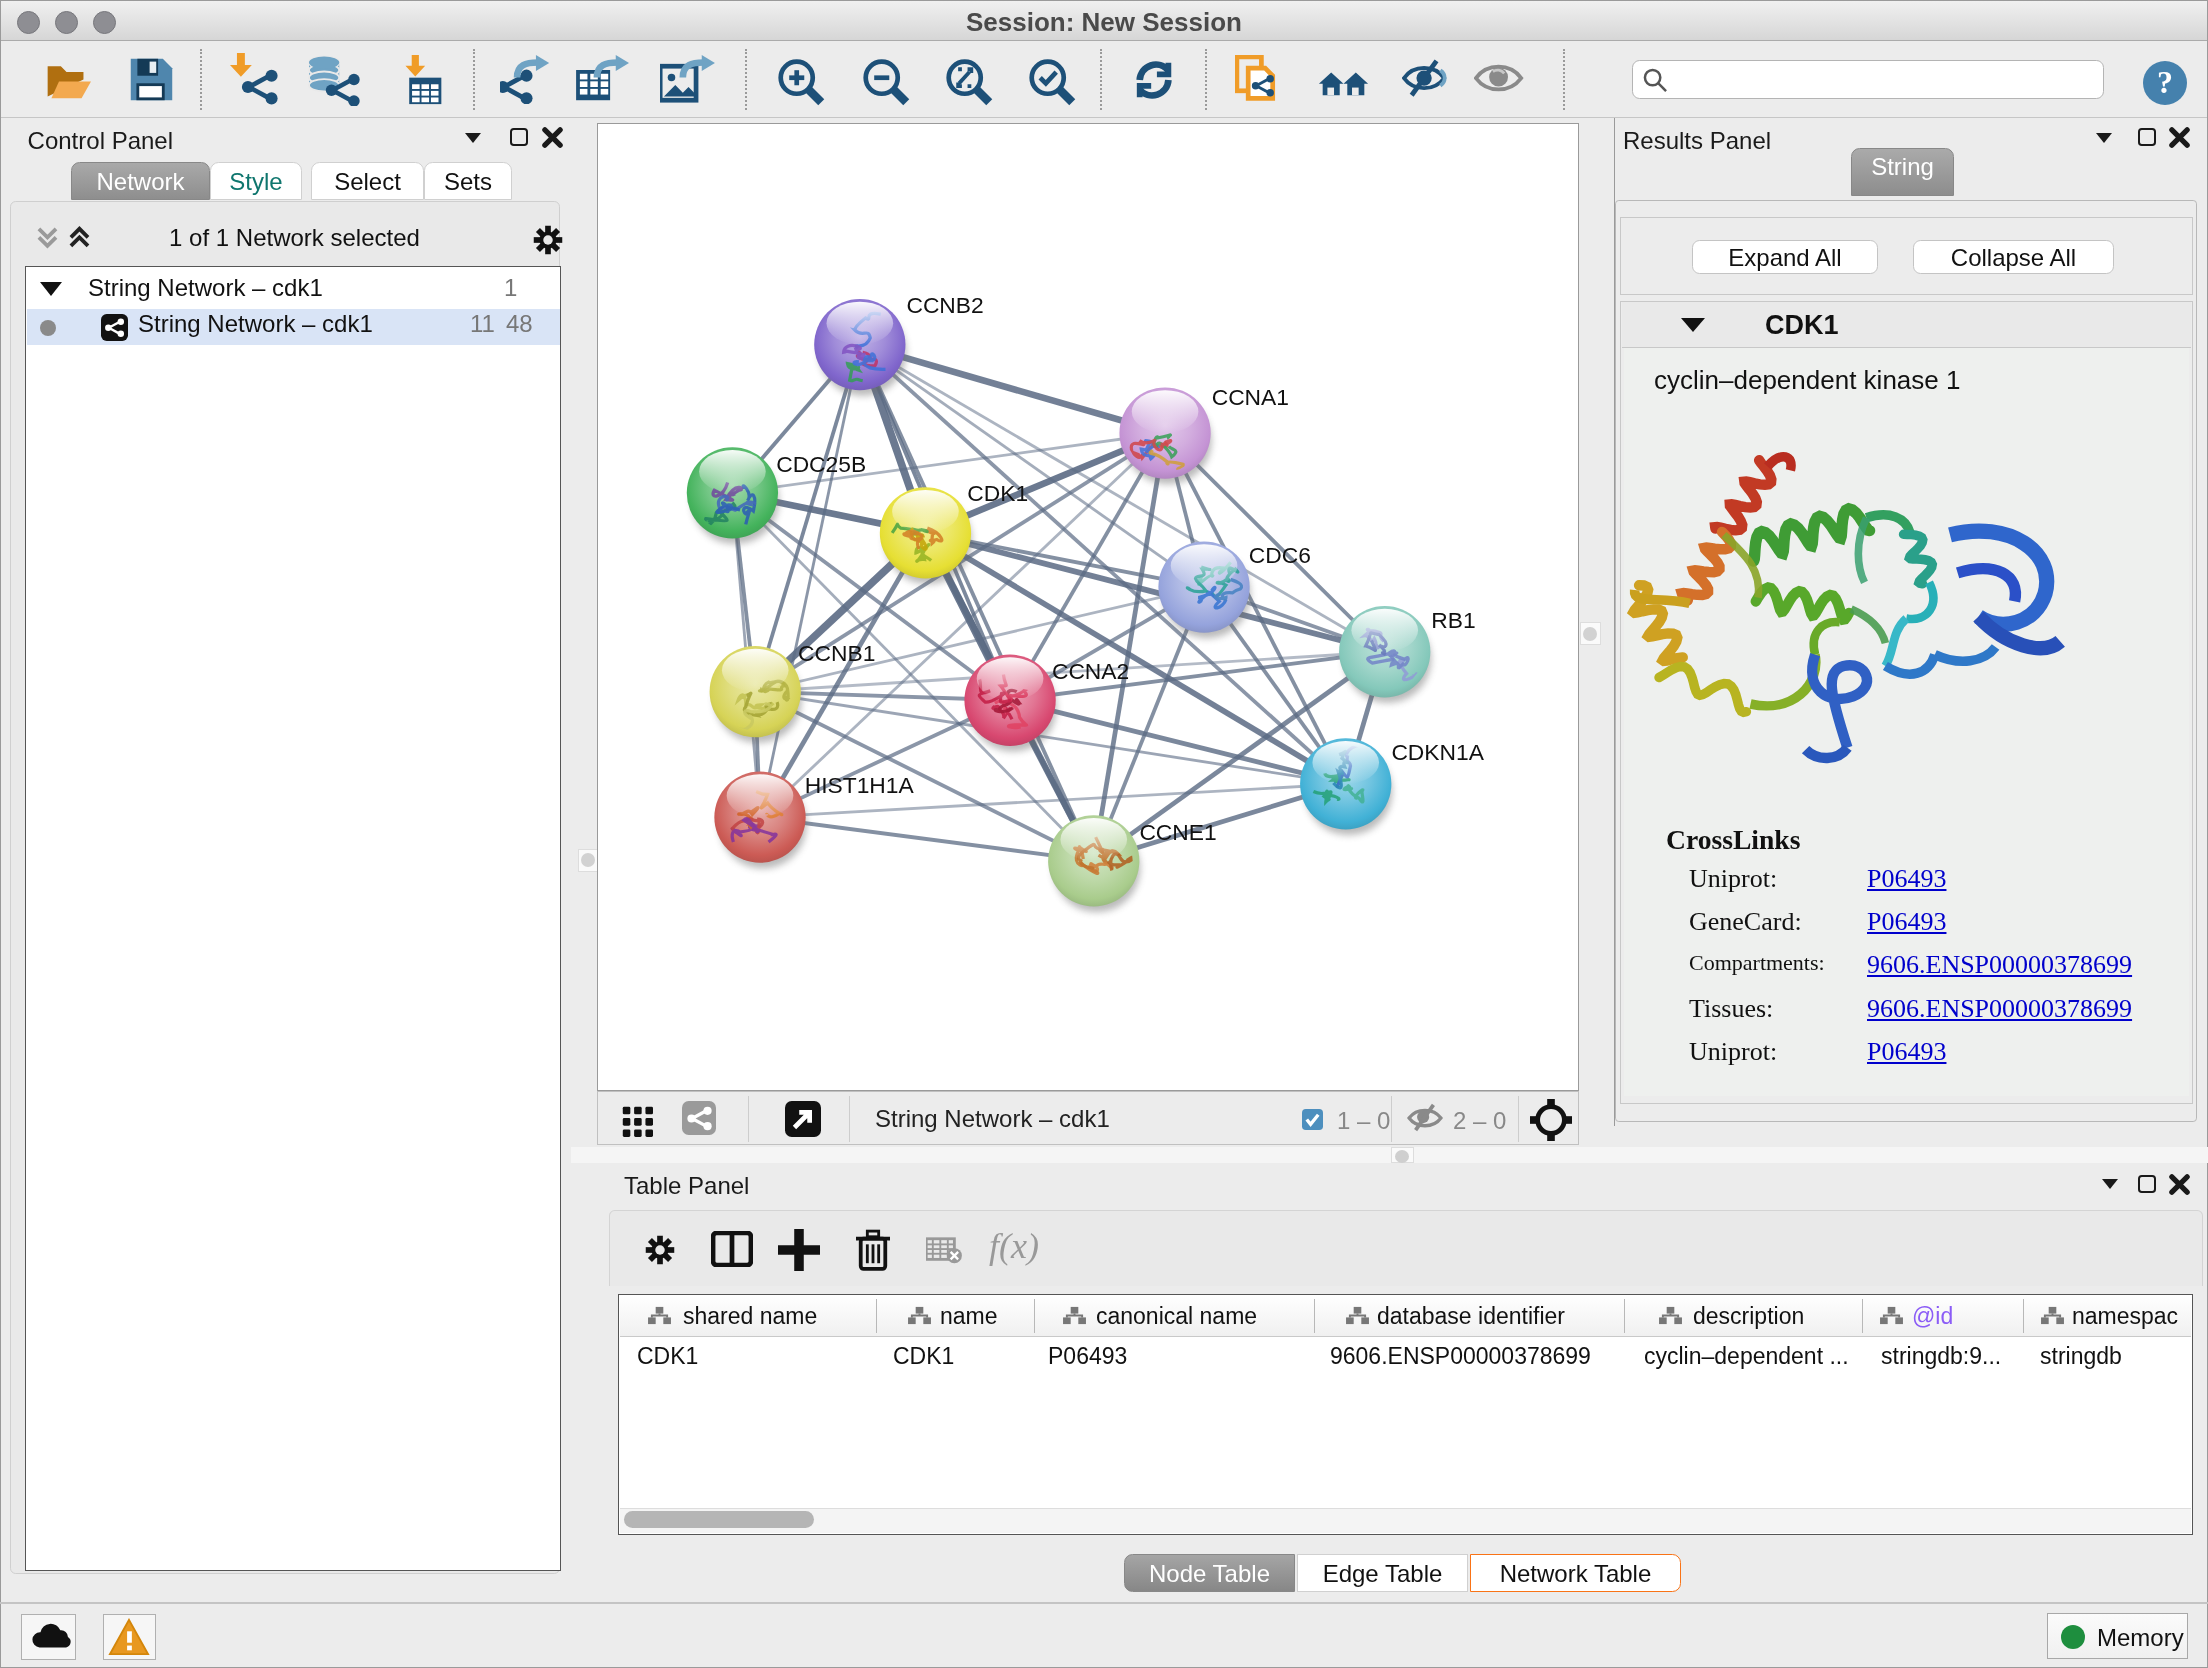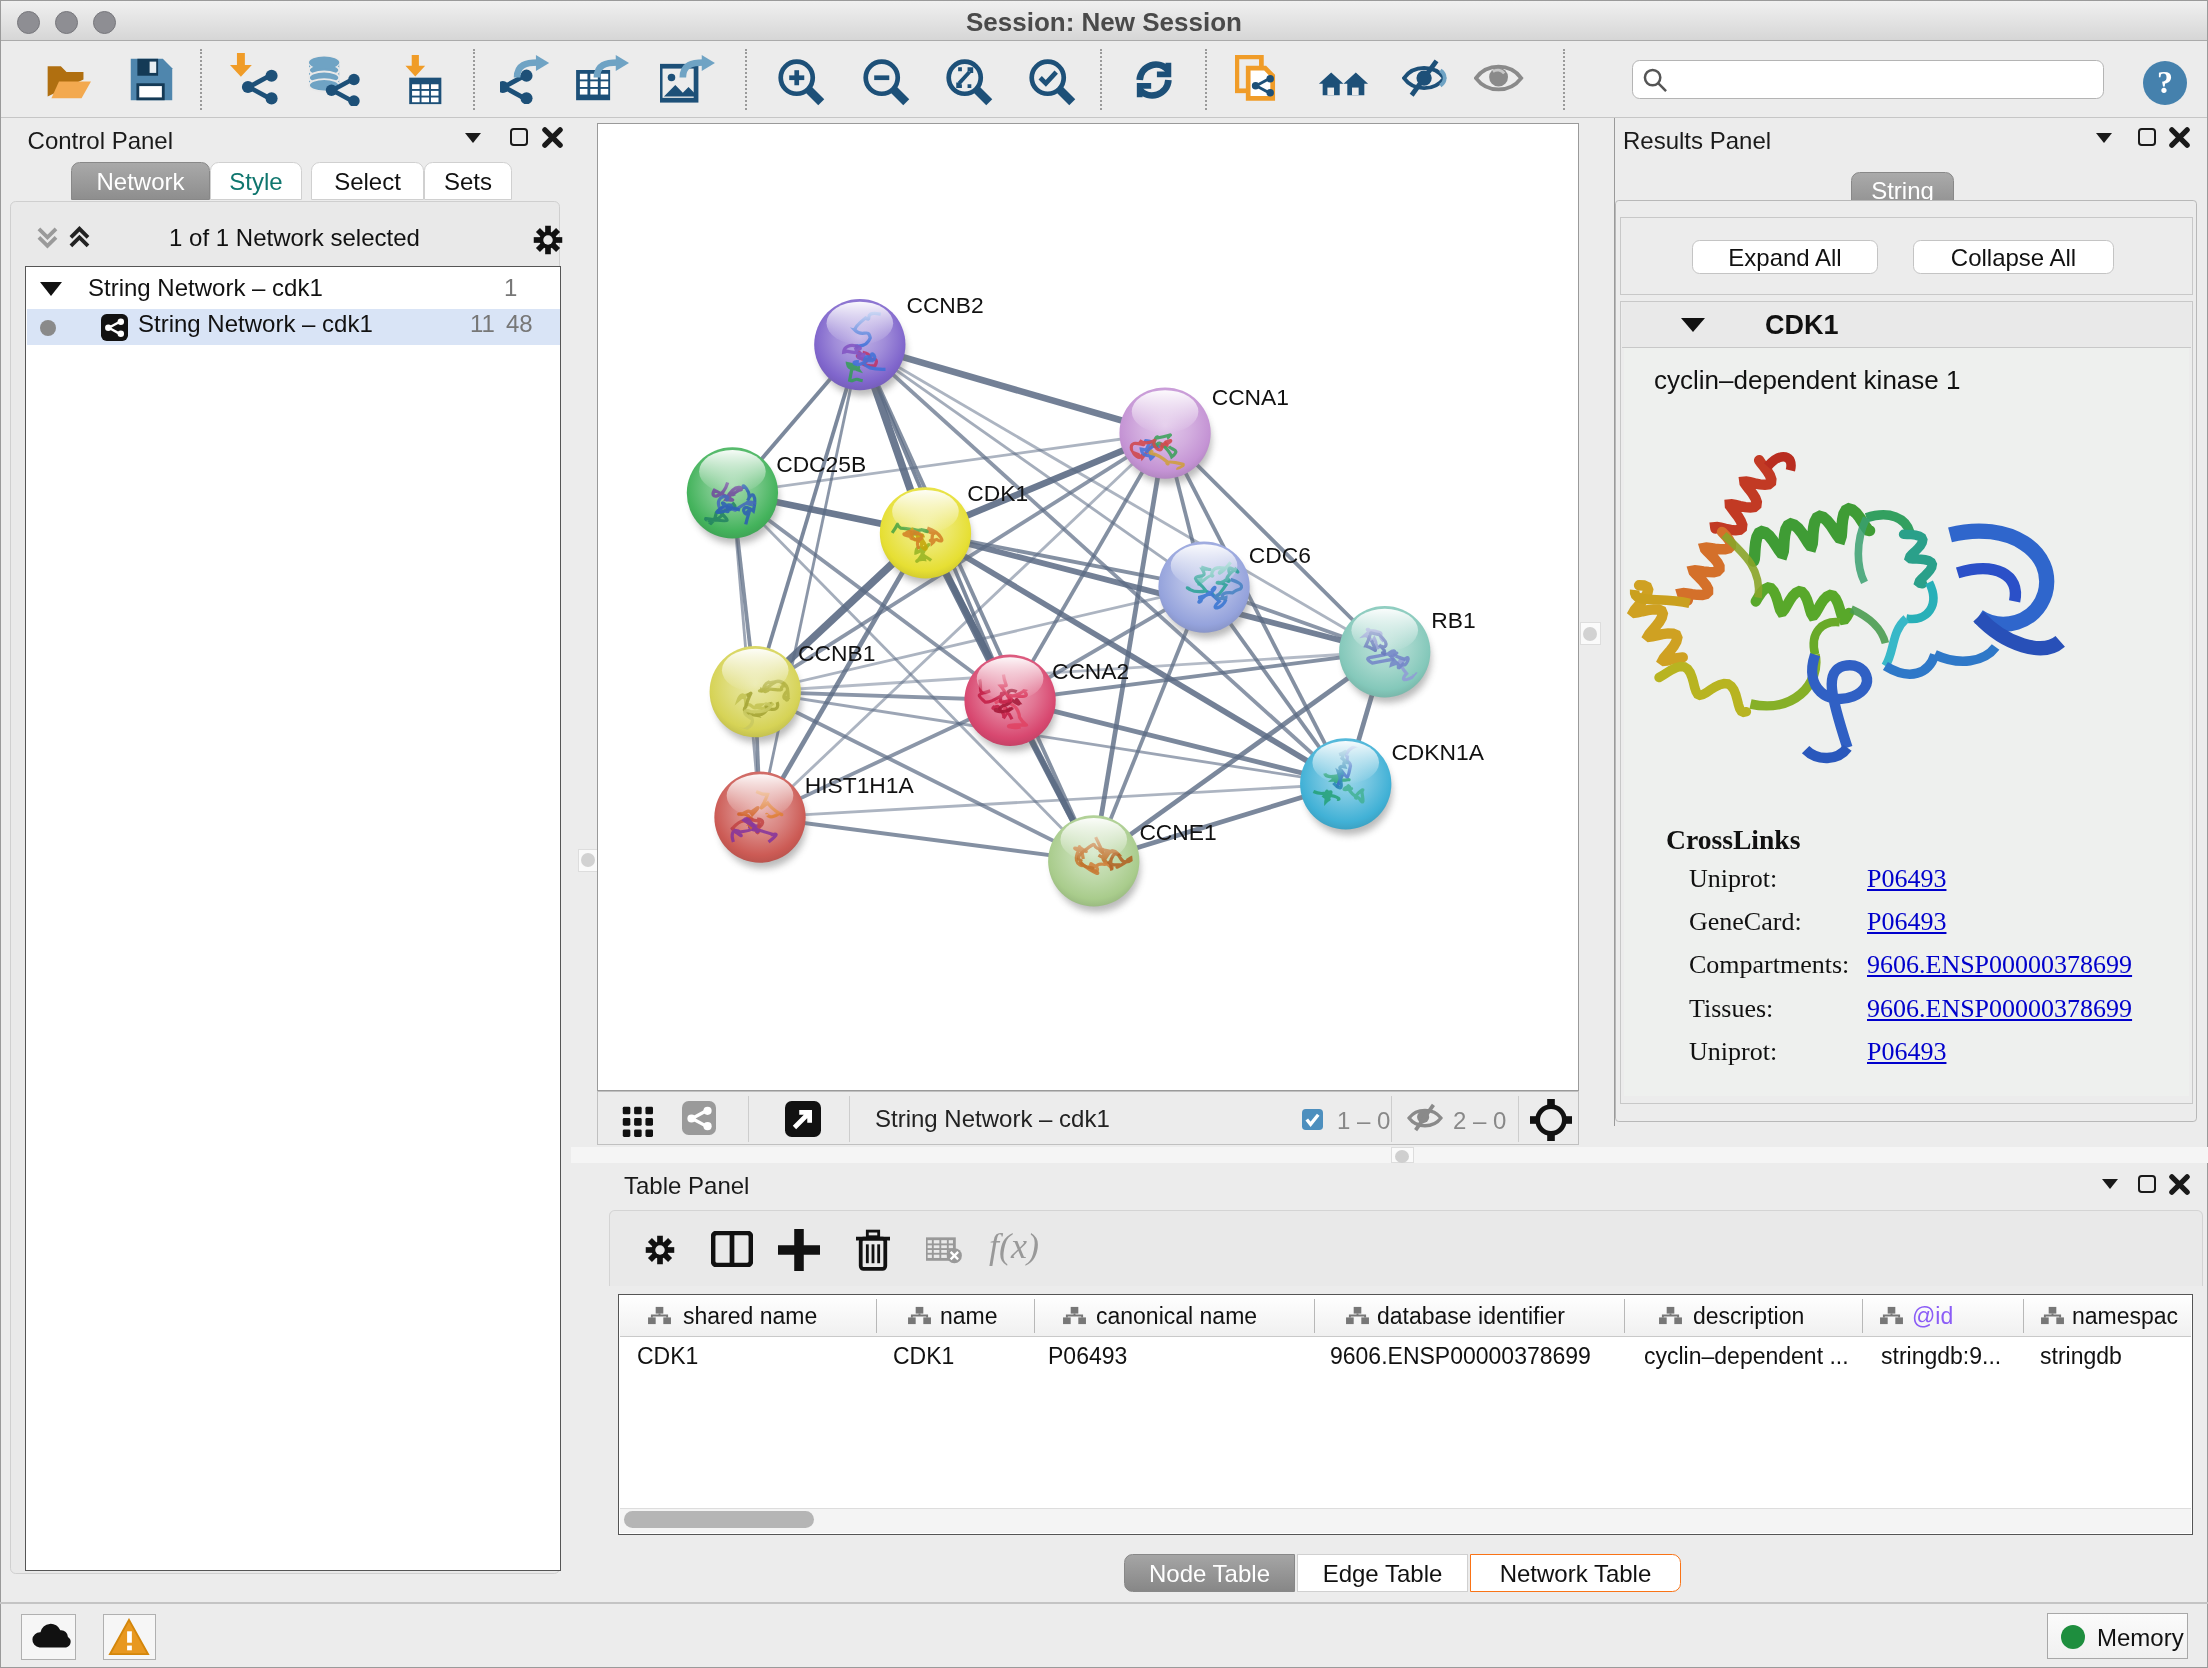--- a/index.html
+++ b/index.html
@@ -575,21 +575,21 @@
       <rect x="34" y="18" width="10" height="8" fill="#111"></rect>
     </svg></div>
 
 <div style="position:absolute;left:1614px;top:118px;width:589px;height:1008px;background:#ececec;border-left:1.9px solid #9a9a9a"></div>
 <div style="position:absolute;left:1623px;top:127px;font-size:24px;color:#1a1a1a">Results Panel</div>
 <div style="position:absolute;left:2096px;top:133px;width:0;height:0;border-left:8.6px solid transparent;border-right:8.6px solid transparent;border-top:10.5px solid #1a1a1a"></div>
 <div style="position:absolute;left:2138px;top:128px;width:18px;height:18px;border:2.9px solid #1a1a1a;border-radius:3.8px"></div>
 <svg width="21" height="21" viewBox="0 0 22 22" style="position:absolute;left:2169px;top:127px">
     <path d="M3 3 L19 19 M19 3 L3 19" stroke="#1a1a1a" stroke-width="5.5" stroke-linecap="round"></path>
   </svg>
-<div style="position:absolute;left:1851px;top:172px;width:103px;height:40px;background:linear-gradient(#aaaaaa,#8d8d8d);border:1px solid #888;border-radius:8.6px 8.6px 0 0;color:#fff;text-align:center;line-height:36px;font-size:24px">String</div>
+<div style="position:absolute;left:1851px;top:148px;width:103px;height:48px;background:linear-gradient(#aaaaaa,#8d8d8d);border:1px solid #888;border-radius:8.6px 8.6px 0 0;color:#fff;text-align:center;line-height:36px;font-size:24px">String</div>
 <div style="position:absolute;left:1615px;top:200px;width:582px;height:922px;background:#ececec;border:1px solid #b8b8b8;border-radius:3.8px"></div>
 <div style="position:absolute;left:1620px;top:217px;width:573px;height:78px;border:1px solid #c8c8c8"></div>
 <div style="position:absolute;left:1692px;top:240px;width:186px;height:34px;background:#fff;border:1px solid #c4c4c4;border-radius:7.6px;text-align:center;line-height:34px;font-size:24px;color:#111">Expand All</div>
 <div style="position:absolute;left:1913px;top:240px;width:201px;height:34px;background:#fff;border:1px solid #c4c4c4;border-radius:7.6px;text-align:center;line-height:34px;font-size:24px;color:#111">Collapse All</div>
 <div style="position:absolute;left:1620px;top:301px;width:573px;height:803px;border:1px solid #c8c8c8"></div>
 <div style="position:absolute;left:1622px;top:302px;width:569px;height:46px;background:#e9e9e9;border-bottom:1px solid #c8c8c8"></div>
 <div style="position:absolute;left:1681px;top:318px;width:0;height:0;border-left:12.4px solid transparent;border-right:12.4px solid transparent;border-top:14.3px solid #111"></div>
 <div style="position:absolute;left:1765px;top:310px;font-size:27px;font-weight:bold;color:#111">CDK1</div>
 <div style="position:absolute;left:1624px;top:348px;width:565px;height:748px;background:#eef0ee"></div>
 <div style="position:absolute;left:1654px;top:365px;font-size:26px;color:#111">cyclin–dependent kinase 1</div>
@@ -617,21 +617,21 @@
     <path d="M302 240 C 328 256 348 248 354 228" stroke="#2e78c8" stroke-width="10" fill="none"></path>
     <path d="M132 102 C 156 124 172 140 168 168" stroke="#8aa428" stroke-width="8" fill="none" opacity="0.9"></path>
     <path d="M266 180 C 284 188 298 200 302 216" stroke="#4a9c50" stroke-width="8" fill="none" opacity="0.9"></path>
     <path d="M282 84 C 270 110 272 136 280 152" stroke="#3aa070" stroke-width="8" fill="none" opacity="0.85"></path>
   </svg>
 <div style="position:absolute;left:1666px;top:824px;font-size:27.6px;font-weight:bold;color:#111;font-family:'Liberation Serif',serif">CrossLinks</div>
 <div style="position:absolute;left:1689px;top:864px;font-size:26px;color:#111;font-family:'Liberation Serif',serif">Uniprot:</div>
 <div style="position:absolute;left:1867px;top:864px;font-size:26px;color:#0000cc;text-decoration:underline;font-family:'Liberation Serif',serif">P06493</div>
 <div style="position:absolute;left:1689px;top:907px;font-size:26px;color:#111;font-family:'Liberation Serif',serif">GeneCard:</div>
 <div style="position:absolute;left:1867px;top:907px;font-size:26px;color:#0000cc;text-decoration:underline;font-family:'Liberation Serif',serif">P06493</div>
-<div style="position:absolute;left:1689px;top:950px;font-size:26px;color:#111;font-family:'Liberation Serif',serif">Compartments:</div>
+<div style="position:absolute;left:1689px;top:950px;font-size:22px;color:#111;font-family:'Liberation Serif',serif">Compartments:</div>
 <div style="position:absolute;left:1867px;top:950px;font-size:26px;color:#0000cc;text-decoration:underline;font-family:'Liberation Serif',serif">9606.ENSP00000378699</div>
 <div style="position:absolute;left:1689px;top:994px;font-size:26px;color:#111;font-family:'Liberation Serif',serif">Tissues:</div>
 <div style="position:absolute;left:1867px;top:994px;font-size:26px;color:#0000cc;text-decoration:underline;font-family:'Liberation Serif',serif">9606.ENSP00000378699</div>
 <div style="position:absolute;left:1689px;top:1037px;font-size:26px;color:#111;font-family:'Liberation Serif',serif">Uniprot:</div>
 <div style="position:absolute;left:1867px;top:1037px;font-size:26px;color:#0000cc;text-decoration:underline;font-family:'Liberation Serif',serif">P06493</div>
 
 <div style="position:absolute;left:624px;top:1172px;font-size:24px;color:#1a1a1a">Table Panel</div>
 <div style="position:absolute;left:2102px;top:1179px;width:0;height:0;border-left:8.6px solid transparent;border-right:8.6px solid transparent;border-top:10.5px solid #1a1a1a"></div>
 <div style="position:absolute;left:2138px;top:1175px;width:18px;height:18px;border:2.9px solid #1a1a1a;border-radius:3.8px"></div>
 <svg width="21" height="21" viewBox="0 0 22 22" style="position:absolute;left:2169px;top:1174px">

